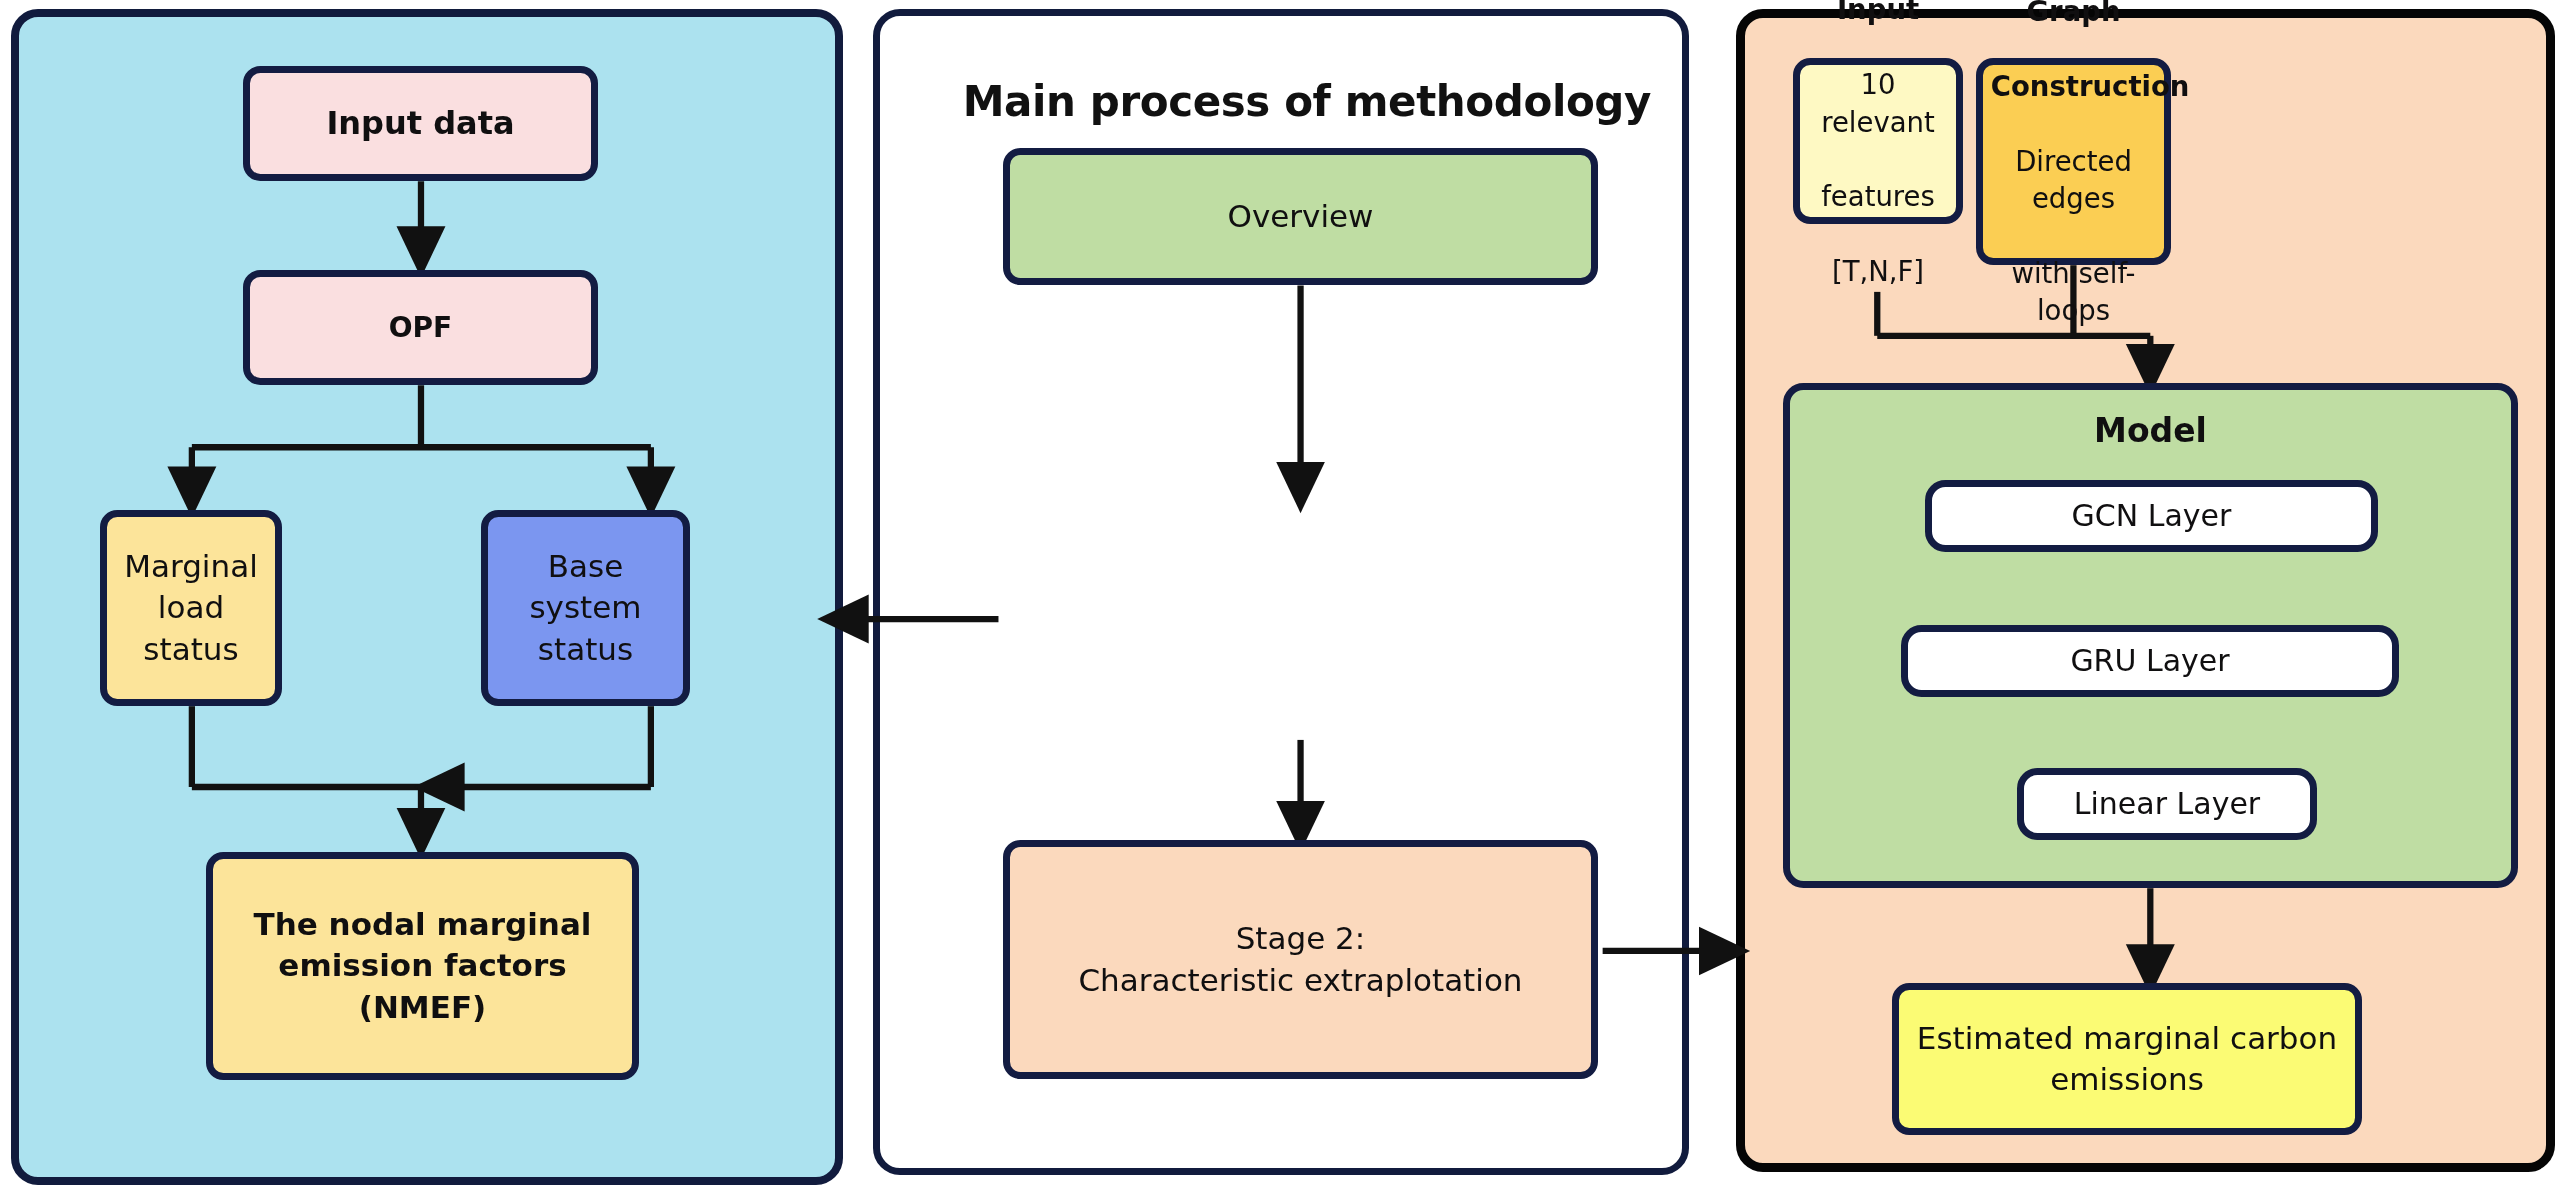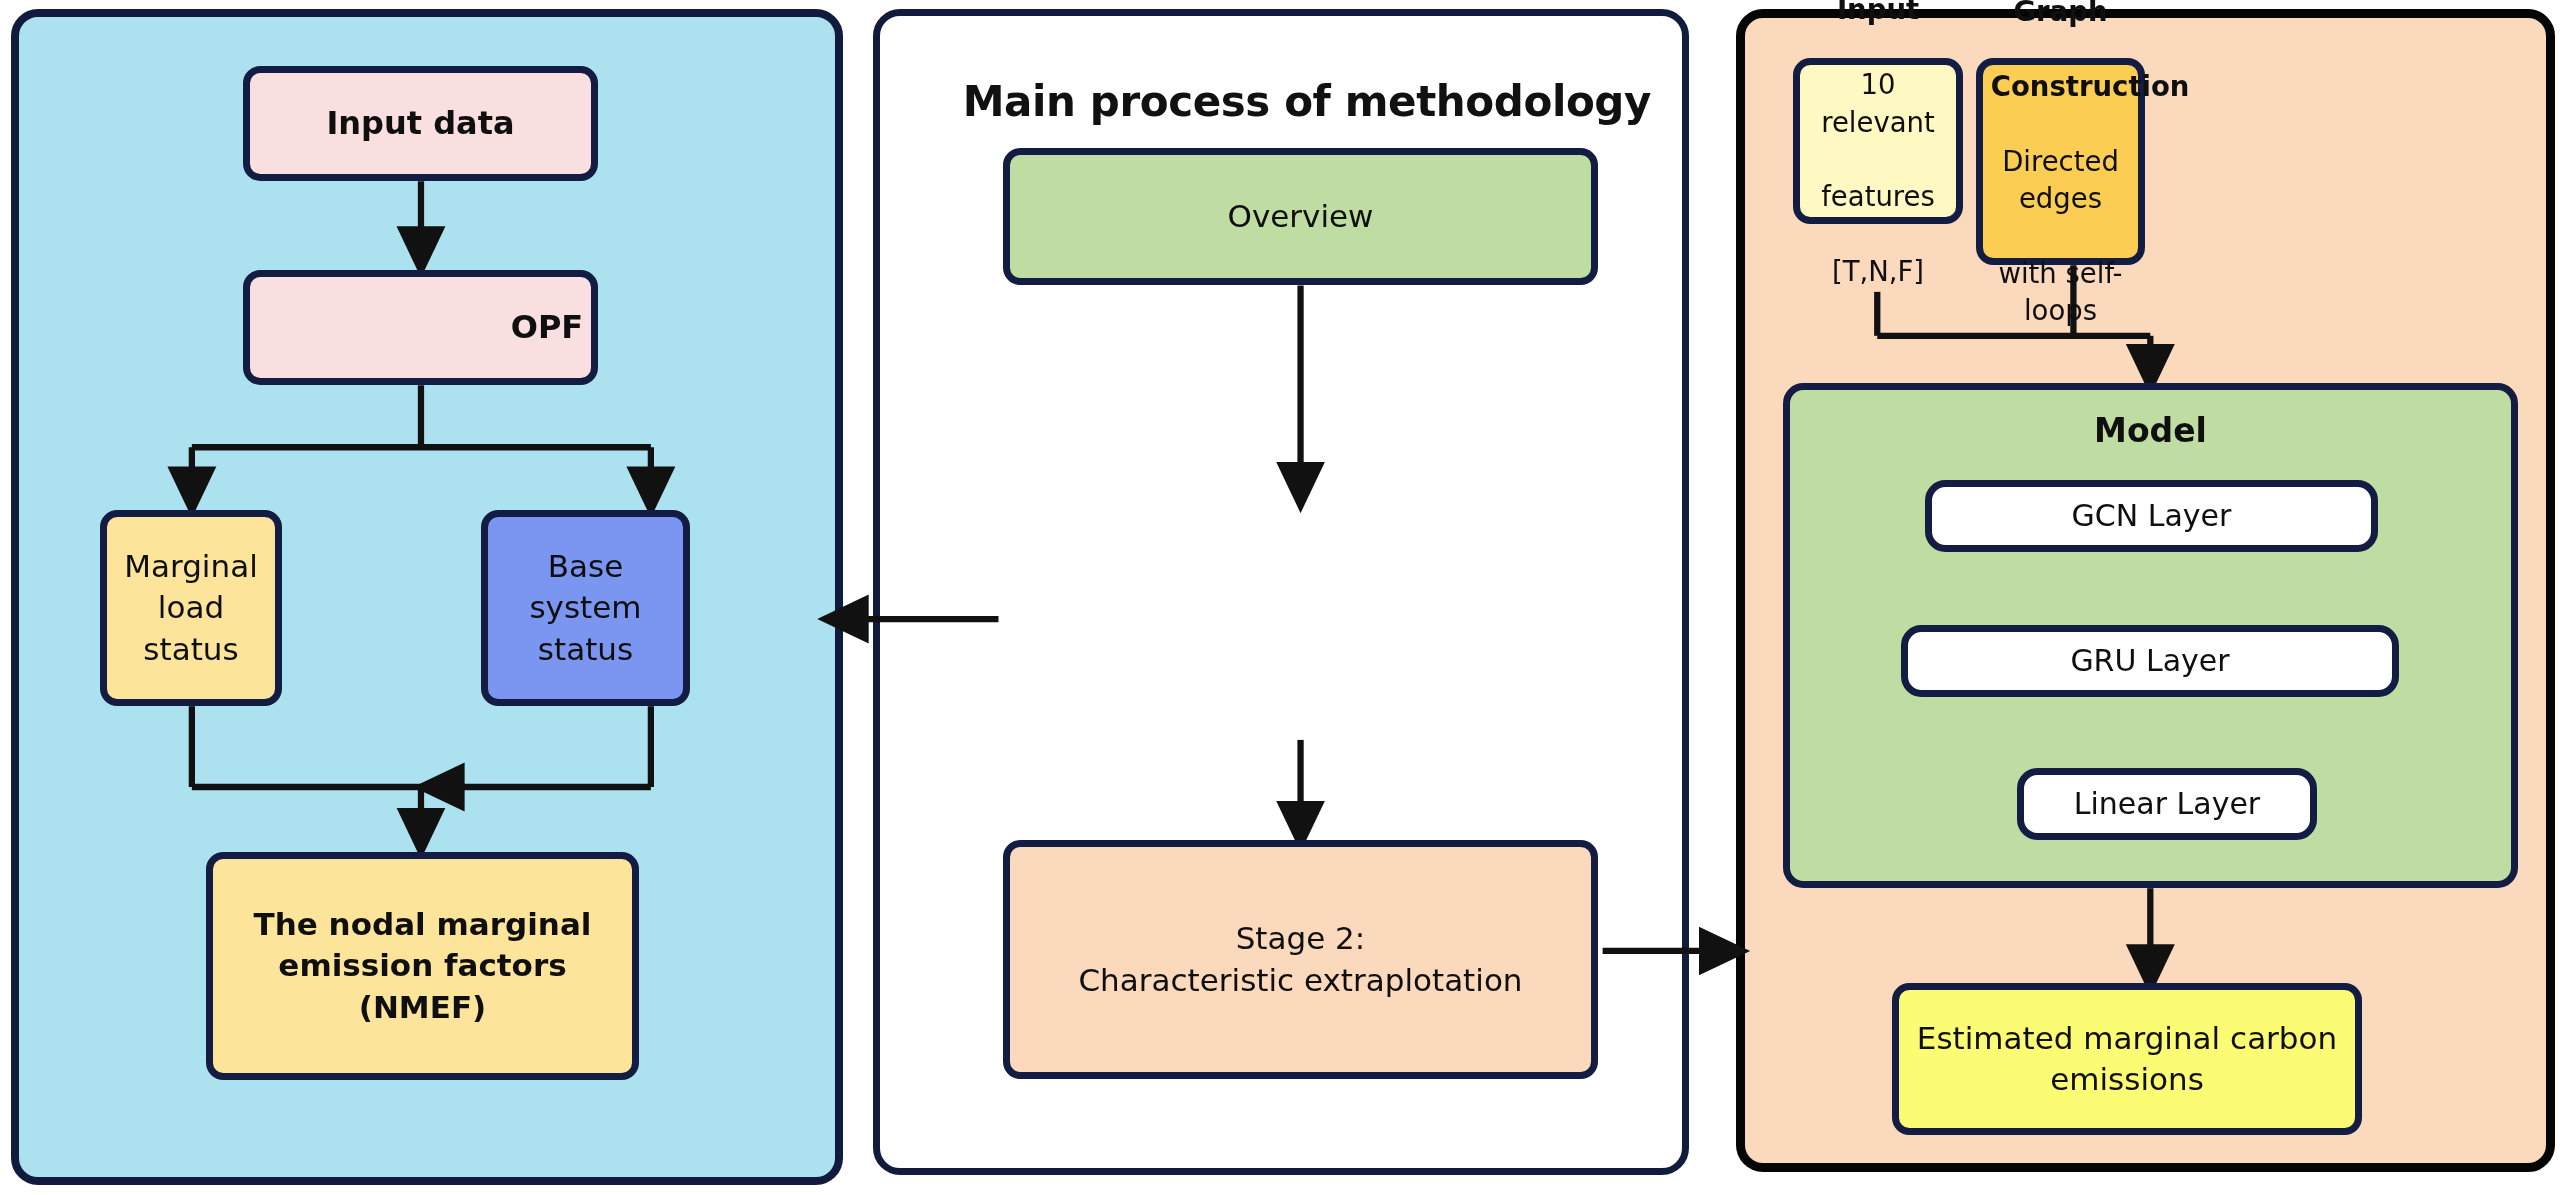--- a/index.html
+++ b/index.html
@@ -55,21 +55,21 @@
   }
   .node span { display: block; width: 100%; }
   .bold { font-weight: 700; }
   
   #node-input-data {
     left: 243px; top: 66px; width: 355px; height: 115px;
     background: #fadfe0; font-size: 32px; font-weight: 700;
   }
   #node-opf {
     left: 243px; top: 270px; width: 355px; height: 115px;
-    background: #fadfe0; font-size: 32px; font-weight: 700; text-align: right;
+    background: #fadfe0; font-size: 28px; font-weight: 700;
   }
   #node-marginal-load {
     left: 100px; top: 510px; width: 182px; height: 196px;
     background: #fce49a; font-size: 31px;
   }
   #node-base-system {
     left: 481px; top: 510px; width: 209px; height: 196px;
     background: #7b96f0; font-size: 31px;
   }
   #node-nmef {
@@ -99,21 +99,21 @@
     background: #fbd9bd; font-size: 31px; border-width: 7.8px;
   }
   
   #node-overview { height: 137px; }
   
   #node-input-feat {
     left: 1793px; top: 58px; width: 170px; height: 166px;
     background: #fef9c3; font-size: 27.5px; line-height: 1.36;
   }
   #node-graph-constr {
-    left: 1976px; top: 58px; width: 169px; height: 207px;
+    left: 1976px; top: 58px; width: 195px; height: 207px;
     background: #fbce53; font-size: 27.5px; line-height: 1.36;
   }
   #node-model {
     left: 1783px; top: 383px; width: 735px; height: 505px;
     background: #bfdda3; border-width: 7.8px; border-radius: 20.4px;
     display: block;
   }
   #model-title {
     position: absolute;
     left: 1783px; top: 411px; width: 735px;

